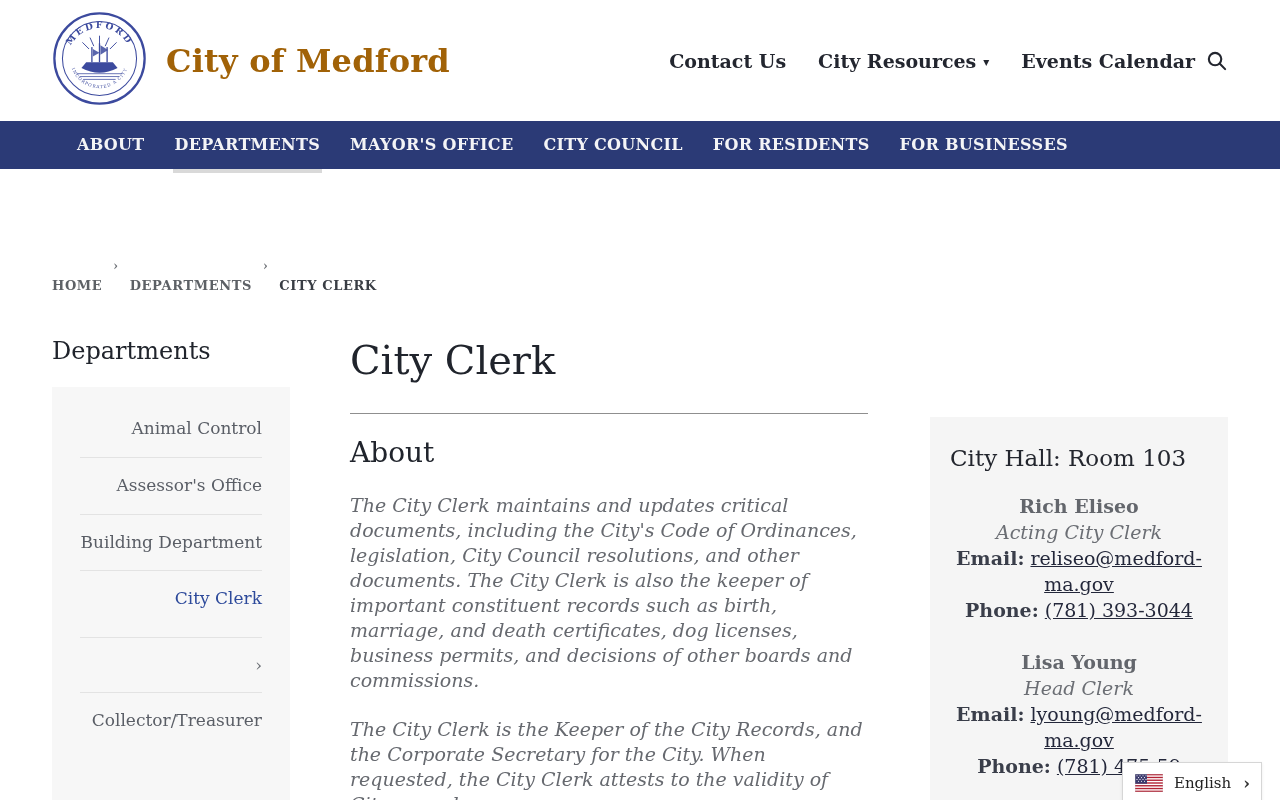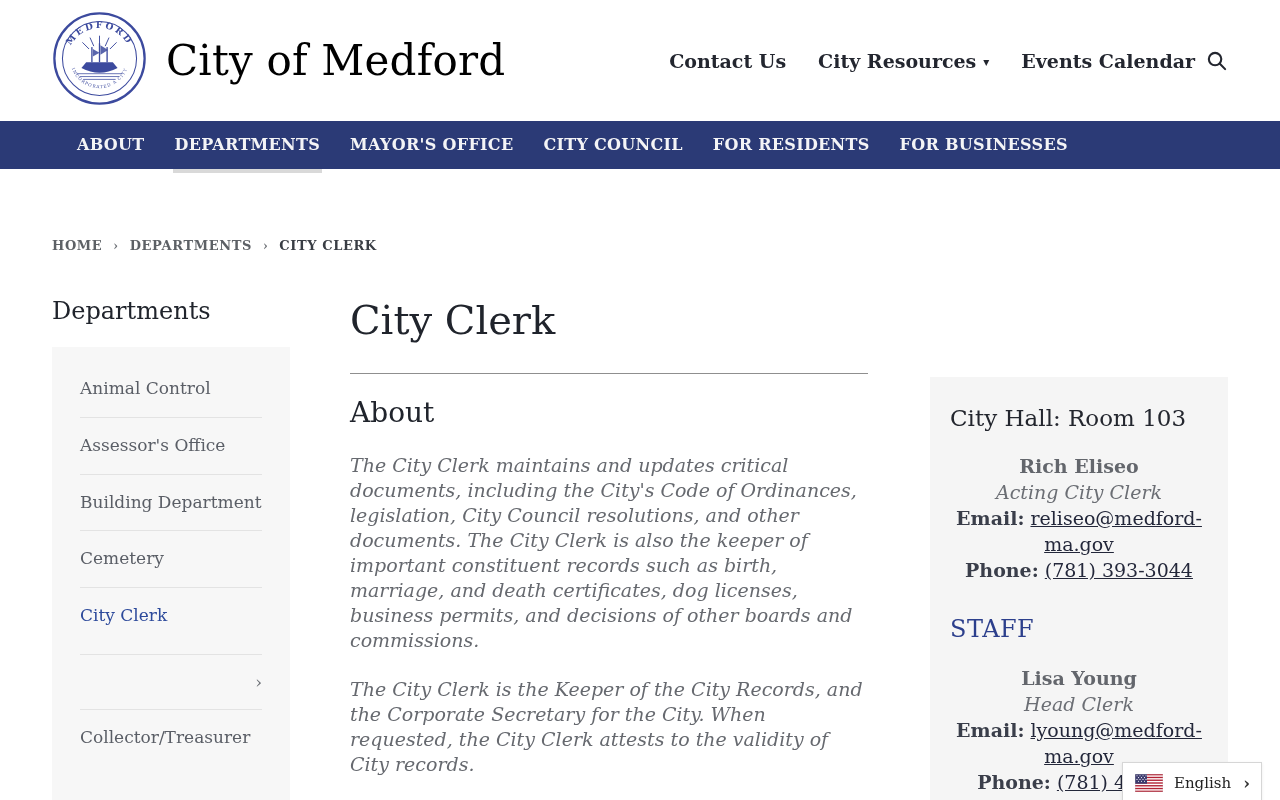--- a/index.html
+++ b/index.html
@@ -3,48 +3,48 @@
 <meta charset="utf-8">
 <style>
   * { box-sizing: border-box; margin: 0; padding: 0; }
   html,body { width:1280px; height:800px; overflow:hidden; background:#fff;
     font-family:"DejaVu Serif", serif; }
 
   
   .site-header { height:121px; display:flex; align-items:center; padding:0 52px; background:#fff; }
   .brand { display:flex; align-items:center; gap:19px; cursor:pointer; }
   .seal { flex:none; }
-  .site-title { font-size:42px; font-weight:normal; color:#000000; letter-spacing:.2px; }
+  .site-title { font-size:32px; font-weight:bold; color:#a16207; letter-spacing:.2px; }
   .util-nav { margin-left:auto; display:flex; gap:32px; }
   .util-item { font-size:19px; font-weight:bold; color:#23262f; text-decoration:none; display:flex; align-items:center; gap:7px; cursor:pointer; }
   .caret { font-size:12px; color:#23262f; transform:translateY(1px); }
   .search-btn { margin-left:10px; cursor:pointer; display:flex; align-items:center; }
 
   
   .navbar { height:48px; background:#2b3a76; display:flex; align-items:center; padding-left:77px; gap:30px; position:relative; }
   .nav-item { color:#f4f4f6; font-size:16px; font-weight:bold; letter-spacing:.3px; line-height:48px; text-decoration:none; position:relative; cursor:pointer; white-space:nowrap; }
   .nav-item.active::after { content:""; position:absolute; left:-2px; right:-2px; bottom:-4px; height:4px; background:#d9d9d9; }
 
   
   .breadcrumb { margin:69px 0 0 52px; display:flex; align-items:center; gap:11px;
     font-size:13px; font-weight:bold; letter-spacing:.6px; color:#5d6166; }
-  .crumb { color:#5d6166; text-decoration:none; cursor:pointer; }
+  .crumb { color:#5d6166; text-decoration:none; cursor:pointer;margin-top:40px; }
   .crumb.current { color:#393d44; cursor:default; }
   .crumb-sep { color:#6e7277; font-size:12px; }
 
   
   .content { display:flex; align-items:flex-start; padding:0 52px; margin-top:44px; }
 
   
   .left-col { width:238px; flex:none; }
   .side-title { font-size:24px; font-weight:500; color:#20242c; margin-bottom:22px; }
   .side-panel { background:#f7f7f7; padding:14px 28px 80px; min-height:460px; }
   .side-list { list-style:none; }
   .side-list li { display:flex; align-items:flex-start; padding:16px 0; border-bottom:1px solid #e3e3e3;
-    font-size:17px; line-height:1.4; color:#5a5e66; cursor:pointer; }
+    font-size:17px; line-height:1.4; color:#5a5e66; cursor:pointer;justify-content:flex-end; }
   .side-list li:last-child { border-bottom:none; }
   .side-list li.active { color:#2d4a9b; }
   .side-list li.spacer-lg { padding-bottom:26px; }
   .side-chevron { margin-left:auto; color:#6a6e74; font-size:17px; line-height:1.3; padding-left:8px; }
 
   
   .main-col { width:518px; flex:none; margin-left:60px; }
   .page-title { font-size:40px; font-weight:500; color:#20242c; line-height:1.15; }
   .main-col hr { border:0; border-top:1px solid #8f8f8f; margin-top:30px; }
   .section-heading { font-size:28px; font-weight:500; color:#20242c; margin-top:22px; }
@@ -160,23 +160,20 @@
       <ul class="side-list" id="side-list">
           <li class="">
             <span>Animal Control</span>
           </li>
           <li class="">
             <span>Assessor's Office</span>
           </li>
           <li class="">
             <span>Building Department</span>
           </li>
-          <li class="">
-            <span>Cemetery</span>
-          </li>
           <li class="active spacer-lg">
             <span>City Clerk</span>
           </li>
           <li class="">
             <span class="side-chevron">›</span>
           </li>
           <li class="">
             <span>Collector/Treasurer</span>
           </li>
         </ul>
@@ -191,21 +188,20 @@
         <p>The City Clerk maintains and updates critical documents, including the City's Code of Ordinances, legislation, City Council resolutions, and other documents. The City Clerk is also the keeper of important constituent records such as birth, marriage, and death certificates, dog licenses, business permits, and decisions of other boards and commissions.</p>
         <p>The City Clerk is the Keeper of the City Records, and the Corporate Secretary for the City. When requested, the City Clerk attests to the validity of City records.</p>
       </div>
   </main>
 
   <aside class="right-col">
     <h3 class="panel-heading">City Hall: Room 103</h3>
     <div id="leadership">
         <div class="person"><span class="p-name">Rich Eliseo</span><br><span class="p-title">Acting City Clerk</span><br><span class="p-label">Email:</span> <a class="p-link">reliseo@medford-ma.gov</a><br><span class="p-label">Phone:</span> <a class="p-link">(781) 393-3044</a></div>
       </div>
-    <h3 class="staff-heading">STAFF</h3>
     <div id="staff">
         <div class="person"><span class="p-name">Lisa Young</span><br><span class="p-title">Head Clerk</span><br><span class="p-label">Email:</span> <a class="p-link">lyoung@medford-ma.gov</a><br><span class="p-label">Phone:</span> <a class="p-link">(781) 475-59</a></div>
       </div>
   </aside>
 </div>
 
 <div class="lang-widget">
   <span class="lang-flag">
     <svg width="28" height="18" viewBox="0 0 28 18">
       <rect width="28" height="18" fill="#fff"></rect>

